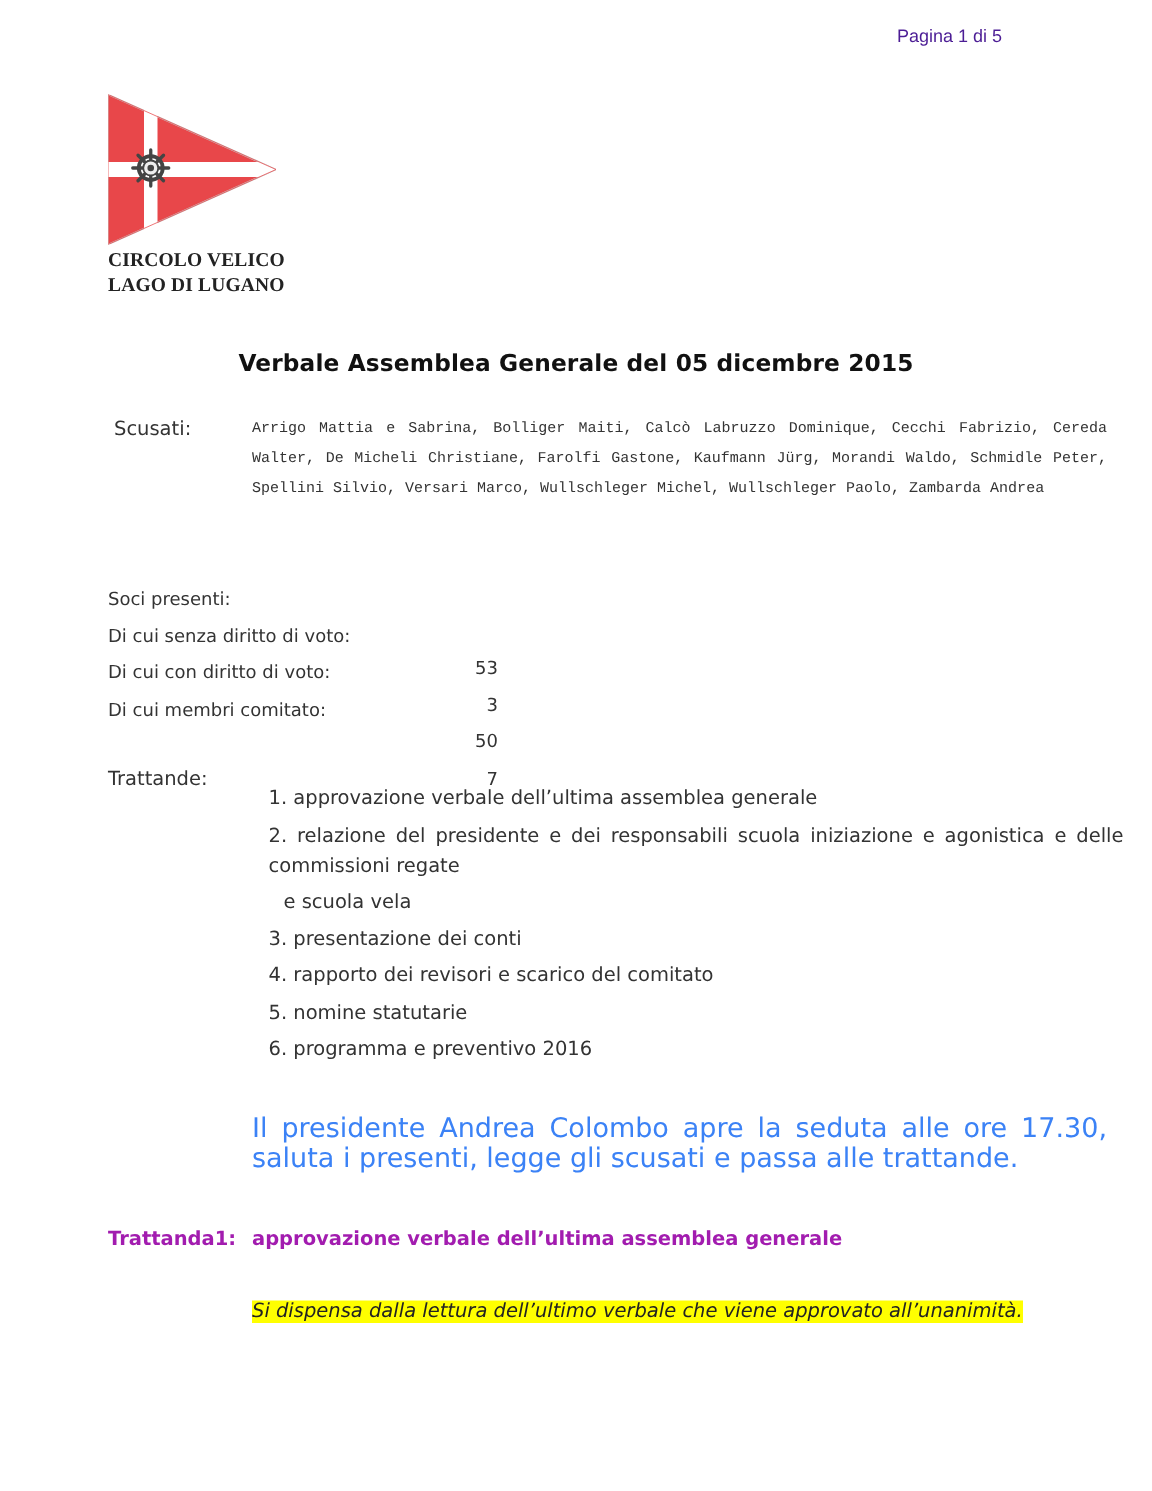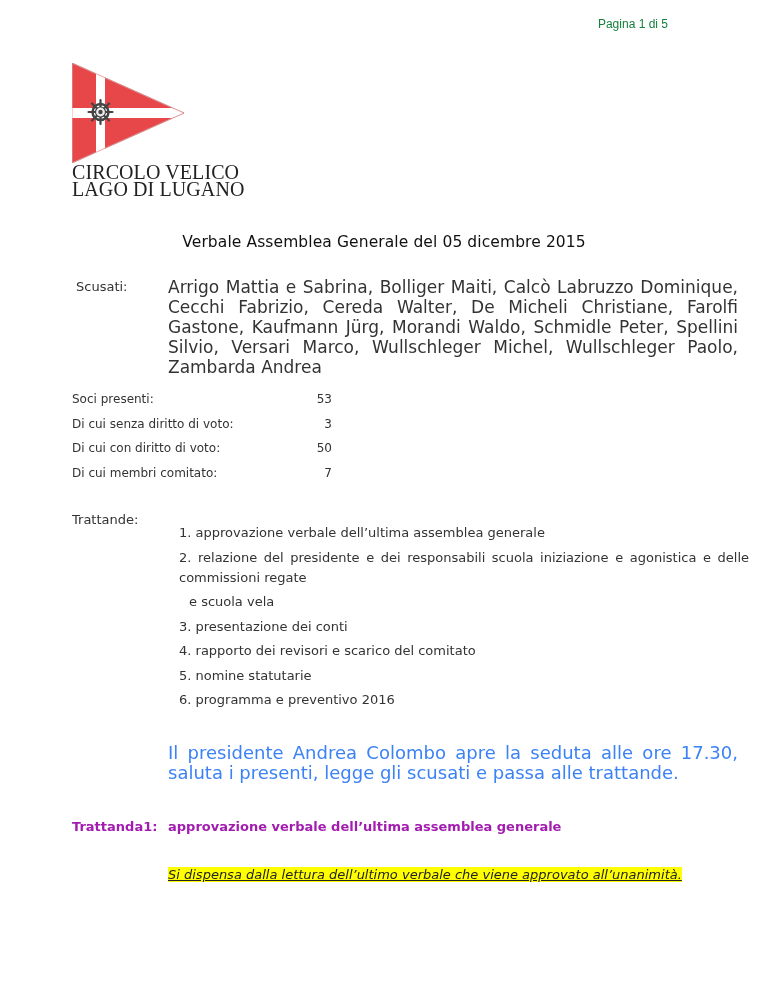--- a/index.html
+++ b/index.html
@@ -14,47 +14,48 @@
       overflow: hidden;
       font-family: "DejaVu Sans", sans-serif;
       color: #222222;
     }
     .page-number {
       position: absolute;
       top: 17px;
       right: 100px;
       font-family: "Liberation Sans", sans-serif;
       font-size: 12px;
-      color: #15803d;
+      color: #4c1d95;
     }
     .logo {
       position: absolute;
       left: 72px;
       top: 63px;
       width: 112px;
       height: 100px;
     }
     .club-name {
       position: absolute;
       left: 72px;
       top: 164px;
       font-family: "Liberation Serif", serif;
-      font-size: 20px;
+      font-size: 13px;
       line-height: 17px;
       color: #222;
       letter-spacing: 0.1px;
+      font-weight: bold;
     }
     .club-name div { white-space: nowrap; }
     .doc-title {
       position: absolute;
       left: 0;
       width: 768px;
       top: 233px;
       text-align: center;
-      font-weight: normal;
+      font-weight: bold;
       font-size: 15.5px;
       color: #111;
       letter-spacing: 0.1px;
     }
     .row {
       position: absolute;
       left: 72px;
       font-size: 13px;
       line-height: 20px;
       color: #333;
@@ -62,36 +63,37 @@
     .label { position: absolute; left: 4px; white-space: nowrap; }
     .excused {
       top: 277px;
     }
     .excused .text {
       position: absolute;
       left: 96px;
       width: 570px;
       text-align: justify;
       line-height: 20px;
-      font-size: 17px;
+      font-size: 10px;
+      font-family: Liberation Mono, monospace;
     }
     .stats {
       position: absolute;
       left: 72px;
       top: 392px;
       font-size: 12px;
       color: #333;
     }
     .stat-row {
       position: relative;
       height: 24.5px;
       width: 260px;
     }
     .stat-label { position: absolute; left: 0; white-space: nowrap; }
-    .stat-value { position: absolute; right: 0; width: 40px; text-align: right; }
+    .stat-value { position: absolute; right: 0; width: 40px; text-align: right; margin-top: 46px; }
     .agenda {
       position: absolute;
       left: 72px;
       top: 512px;
       width: 670px;
       font-size: 13px;
       color: #333;
     }
     .agenda-label { position: absolute; left: 0; top: 0; }
     .agenda-list {
@@ -135,21 +137,20 @@
       top: 865px;
       width: 570px;
       font-size: 13px;
       line-height: 20px;
       color: #222;
       font-style: italic;
       text-align: justify;
     }
     .decision span {
       background: #ffff00;
-      text-decoration: underline;
     }
   </style>
 </head>
 <body>
 
 <div class="page-number">Pagina 1 di 5</div>
 
 <div class="logo">
   <svg width="112" height="100" viewBox="0 0 112 100">
     <polygon points="0,0 112,50 0,100" fill="#e8474a"></polygon>

